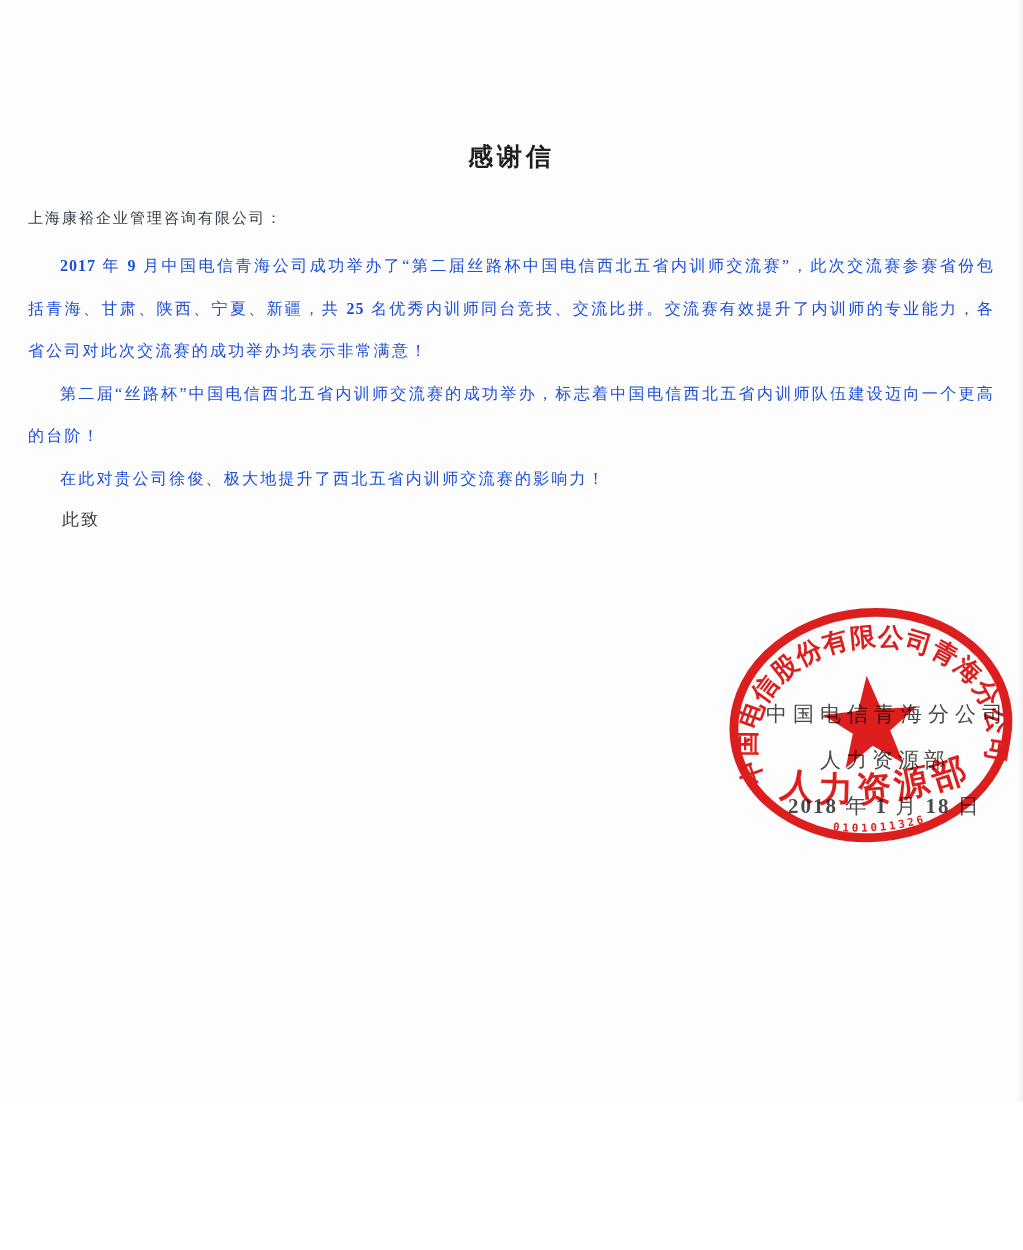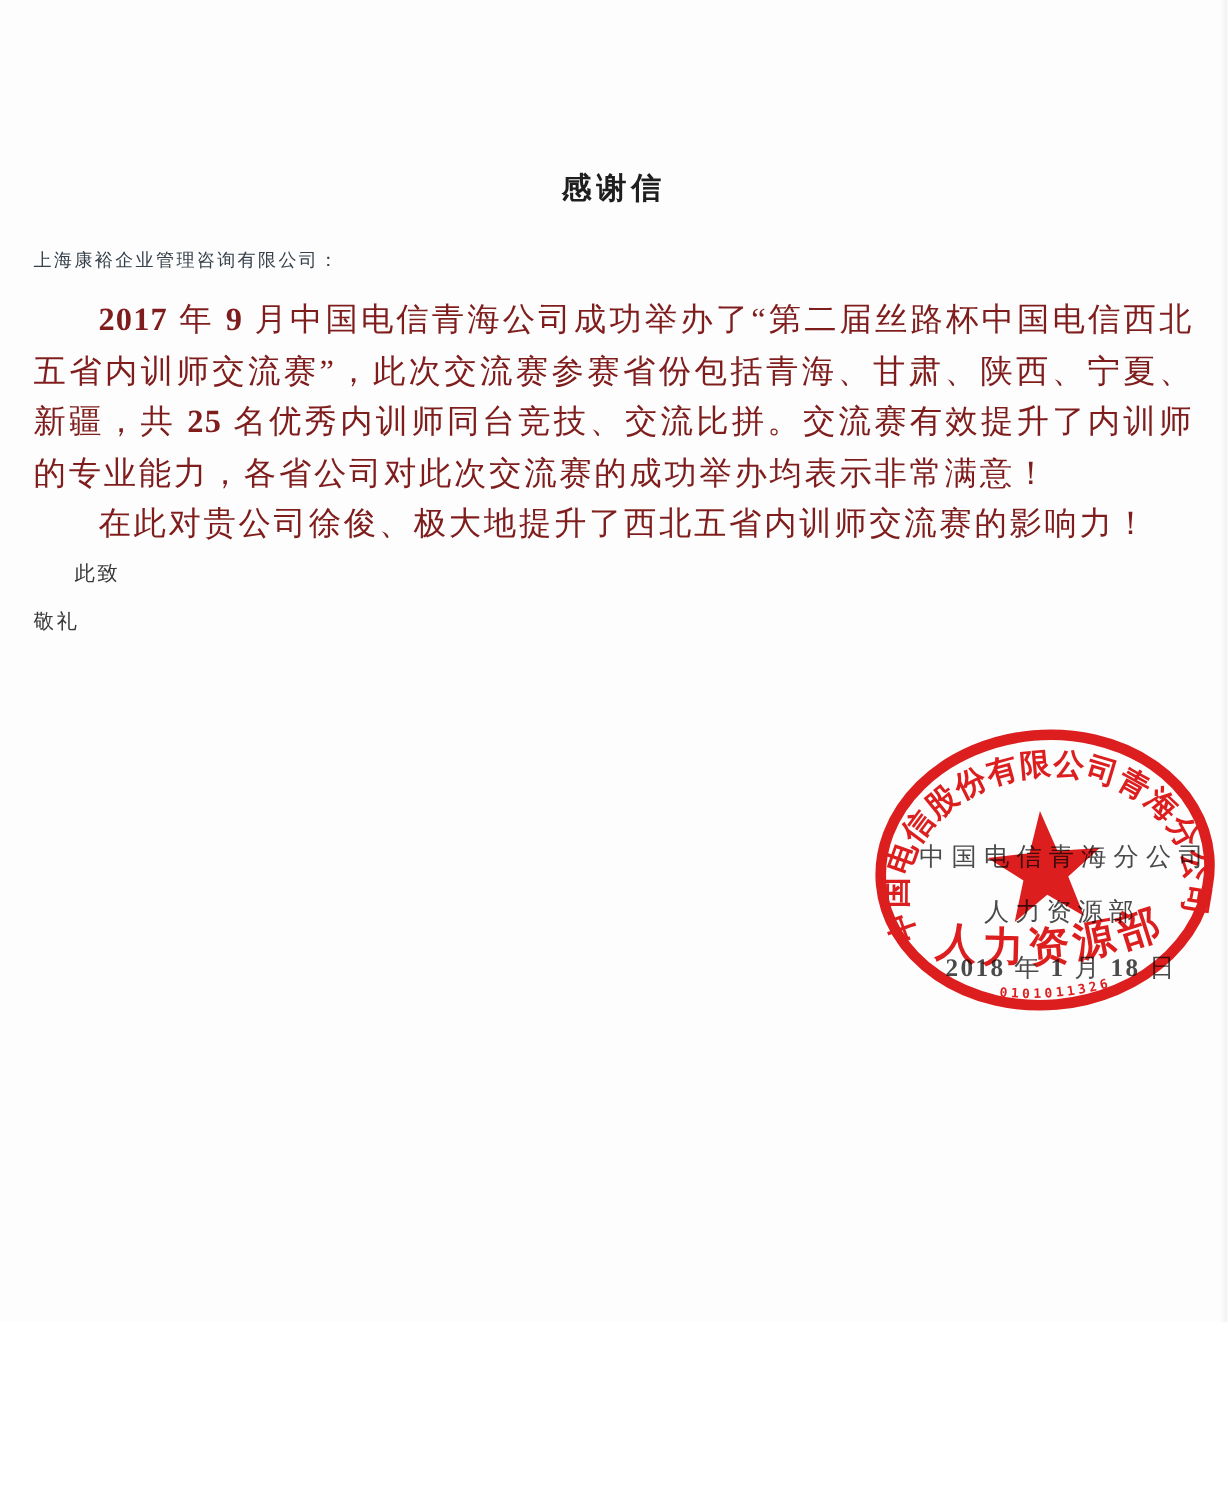--- a/index.html
+++ b/index.html
@@ -32,26 +32,26 @@
     margin-bottom: 24px;
   }
   .salutation {
     font-size: 15px;
     letter-spacing: 2px;
     line-height: 42px;
     margin-bottom: 6px;
     color: #36404a;
   }
   .para {
-    font-size: 27px;
+    font-size: 16px;
     letter-spacing: 2.2px;
     line-height: 42.5px;
     text-align: justify;
     text-indent: 2em;
-    color: #7f1d1d;
+    color: #1d4ed8;
   }
   .para b { font-weight: 700; letter-spacing: 1px; }
   .closing { font-size: 17px; letter-spacing: 2px; line-height: 40px; color: #383838; }
   .closing.indent { text-indent: 2em; }
   .signature-line {
     position: absolute;
     font-size: 21px;
     color: #4a4a4a;
     white-space: nowrap;
   }
@@ -69,23 +69,23 @@
 </style>
 </head>
 <body>
 
 <div class="page">
 
   <div class="content">
     <div class="doc-title">感谢信</div>
     <div class="salutation">上海康裕企业管理咨询有限公司：</div>
     <p class="para digits-bold"><b>2017</b> 年 <b>9</b> 月中国电信青海公司成功举办了“第二届丝路杯中国电信西北五省内训师交流赛”，此次交流赛参赛省份包括青海、甘肃、陕西、宁夏、新疆，共 <b>25</b> 名优秀内训师同台竞技、交流比拼。交流赛有效提升了内训师的专业能力，各省公司对此次交流赛的成功举办均表示非常满意！</p>
+    <p class="para digits-bold">第二届“丝路杯”中国电信西北五省内训师交流赛的成功举办，标志着中国电信西北五省内训师队伍建设迈向一个更高的台阶！</p>
     <p class="para digits-bold">在此对贵公司徐俊、极大地提升了西北五省内训师交流赛的影响力！</p>
     <div class="closing indent">此致</div>
-    <div class="closing">敬礼</div>
   </div>
 
   <div class="signature-line sig-company">中国电信青海分公司</div>
   <div class="signature-line sig-dept">人力资源部</div>
   <div class="signature-line sig-date digits-bold"><b>2018</b> 年 <b>1</b> 月 <b>18</b> 日</div>
 
   <svg class="stamp" viewBox="0 0 300 250" xmlns="http://www.w3.org/2000/svg" aria-hidden="true">
     <defs>
       <path id="arcTop" d="M 40 176 A 119 96 0 1 1 260 176" fill="none"></path>
       <path id="arcDept" d="M 44 184 Q 150 216 256 184" fill="none"></path>

